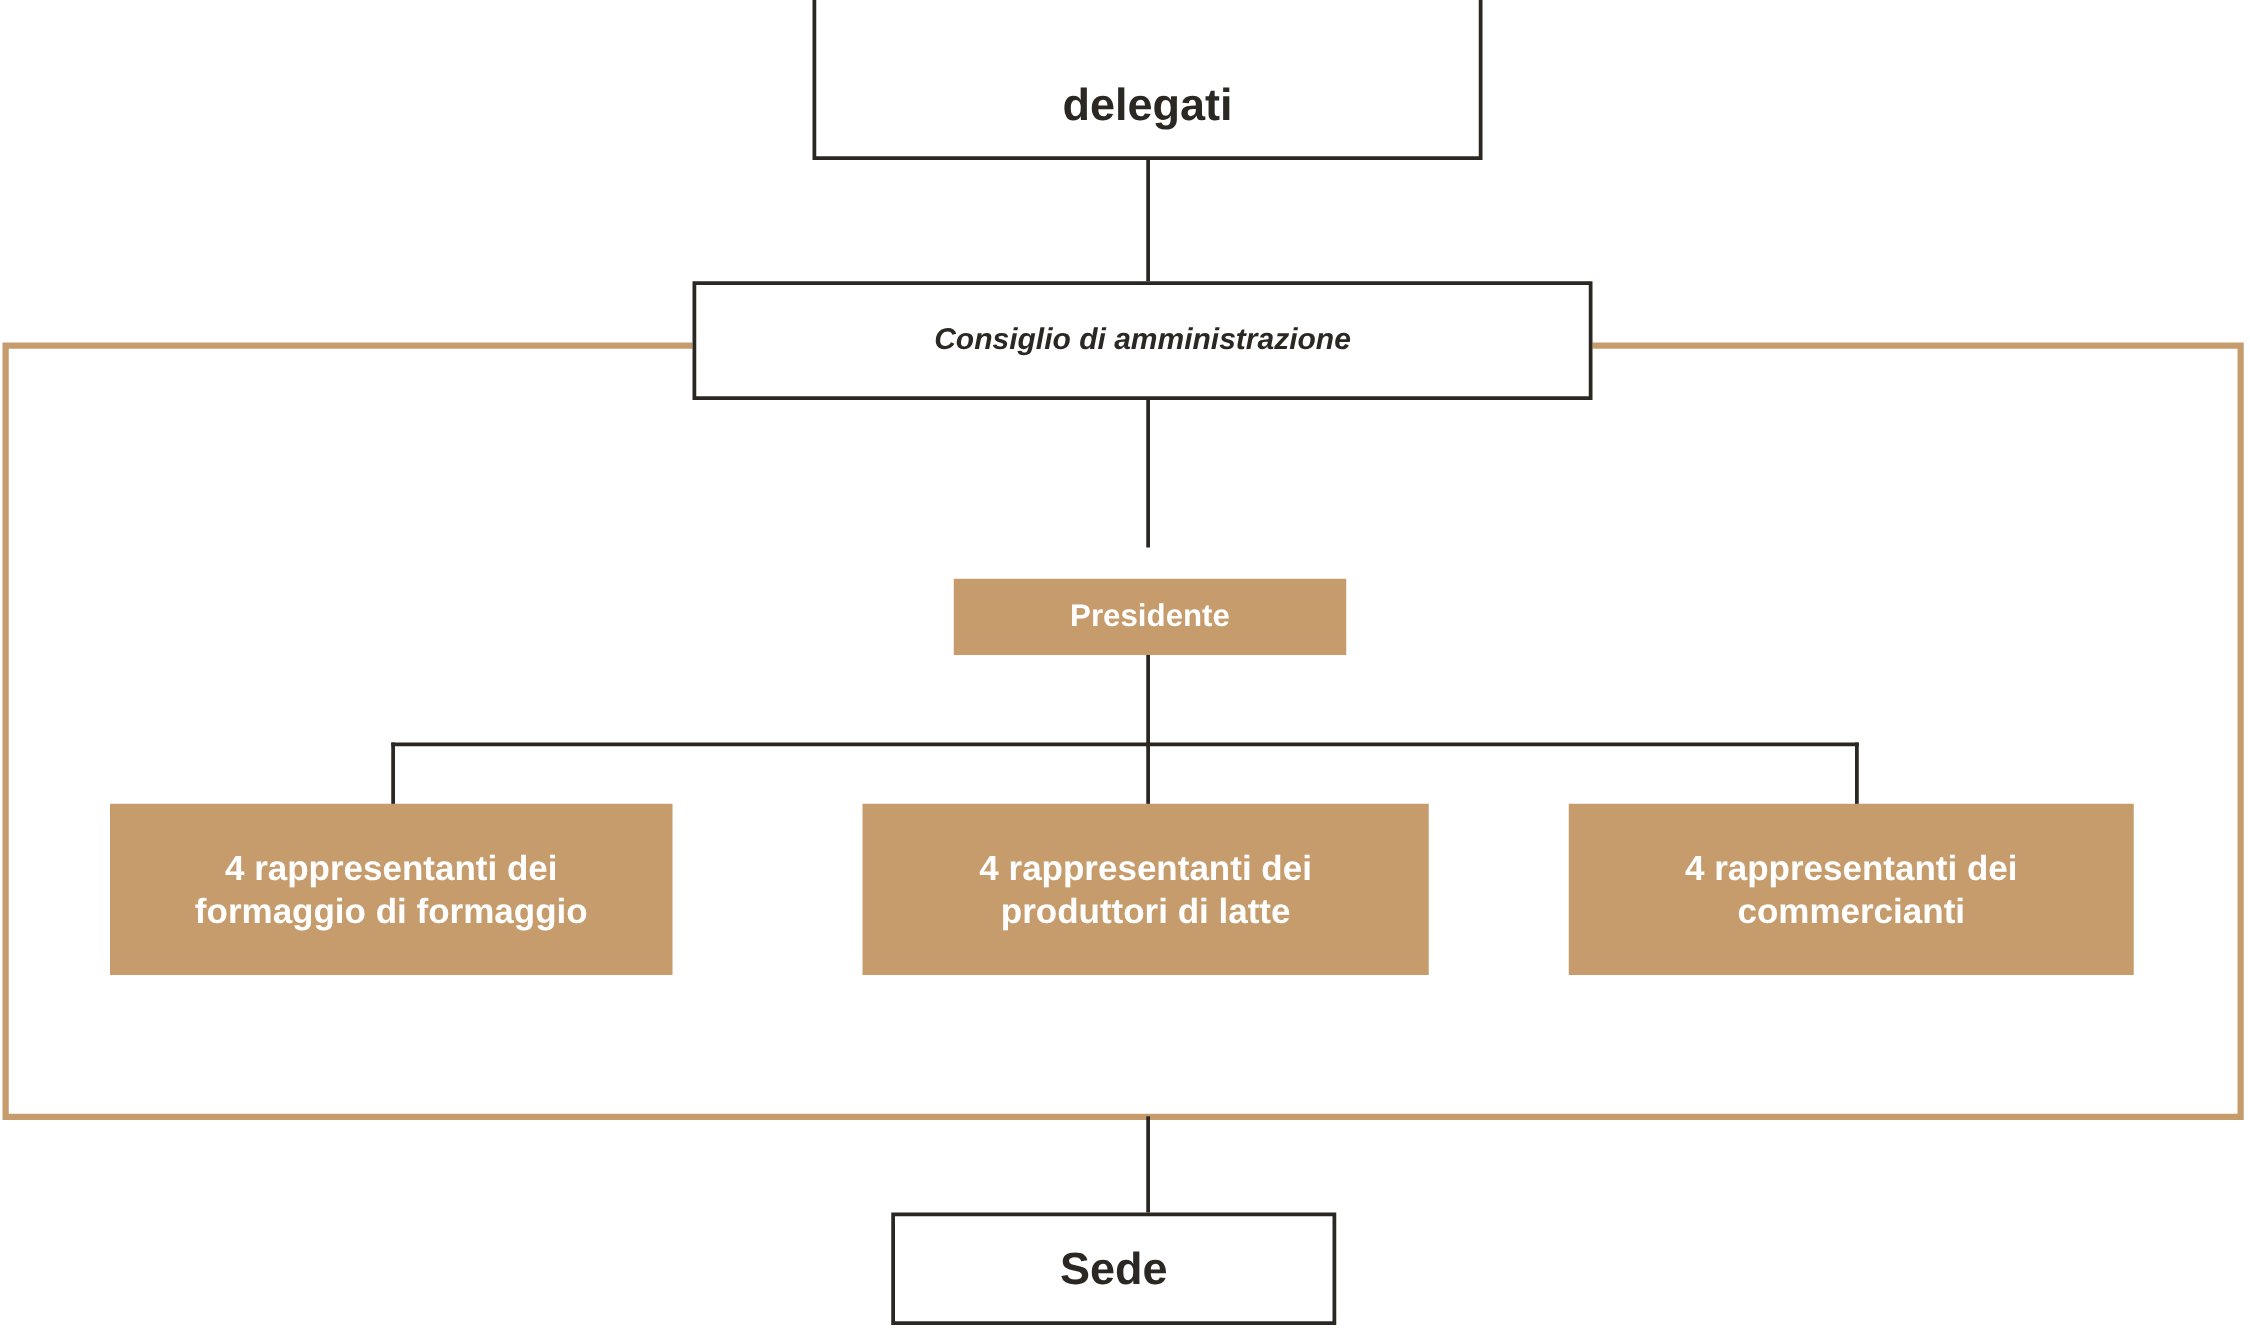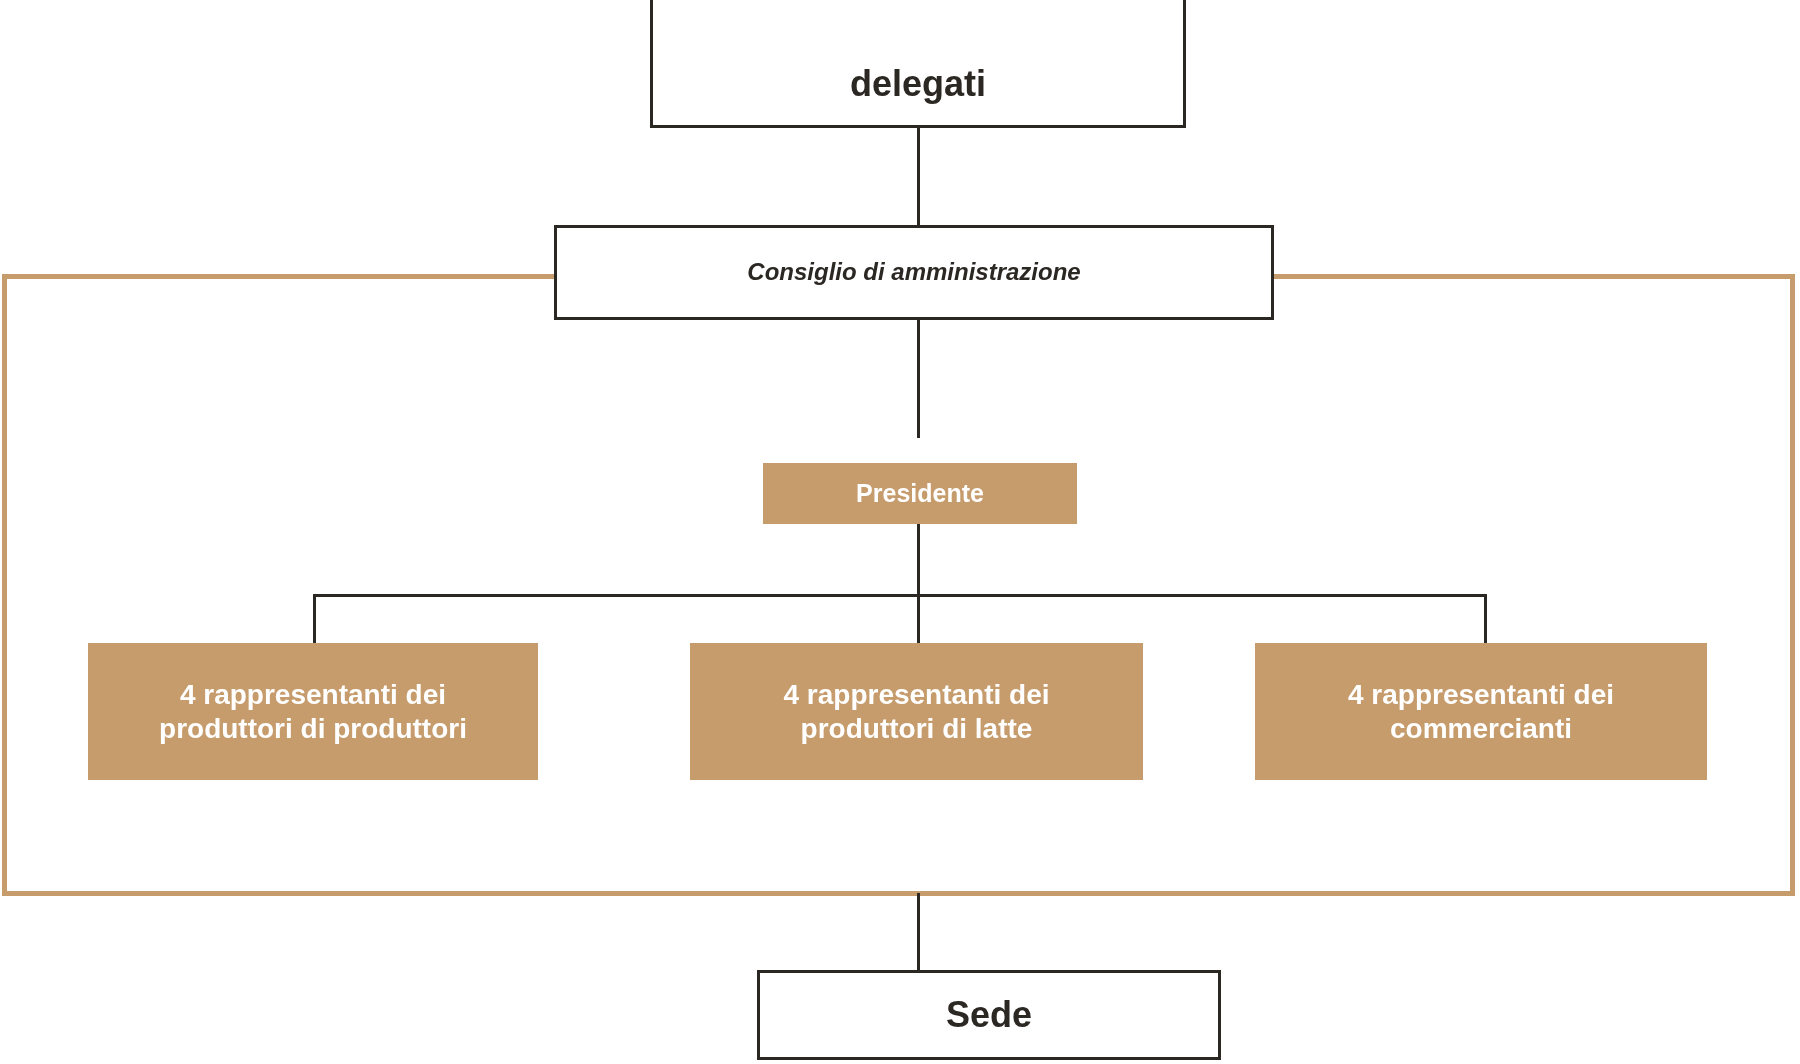--- a/index.html
+++ b/index.html
@@ -63,23 +63,22 @@
   }
   #node-rep-latte {
     left: 690px;  top: 643px;  width: 453px;  height: 137px;
     font-size: 28px;
   }
   #node-rep-commercianti {
     left: 1255px; top: 643px;  width: 452px;  height: 137px;
     font-size: 28px;
   }
   #node-sede {
-    left: 713px;  top: 970px;  width: 464px;  height: 90px;
+    left: 713px;  top: 970px;  width: 356px;  height: 90px;
     font-size: 36px;
-    margin-left: 44px;
   }
 
   
   #group-boundary {
     position: absolute;
     left: 2px;
     top: 274px;
     width: 1793px;
     height: 622px;
     box-sizing: border-box;
@@ -137,21 +136,21 @@
     <span>Consiglio di amministrazione</span>
   </div>
 
   <div class="node node-filled" id="node-presidente">
     <span>Presidente</span>
   </div>
 
   <div class="node node-filled" id="node-rep-formaggio">
     <span>
       <span>4 rappresentanti dei</span><br>
-      <span>produttori di produttori</span>
+      <span>formaggio di formaggio</span>
     </span>
   </div>
 
   <div class="node node-filled" id="node-rep-latte">
     <span>
       <span>4 rappresentanti dei</span><br>
       <span>produttori di latte</span>
     </span>
   </div>
 

